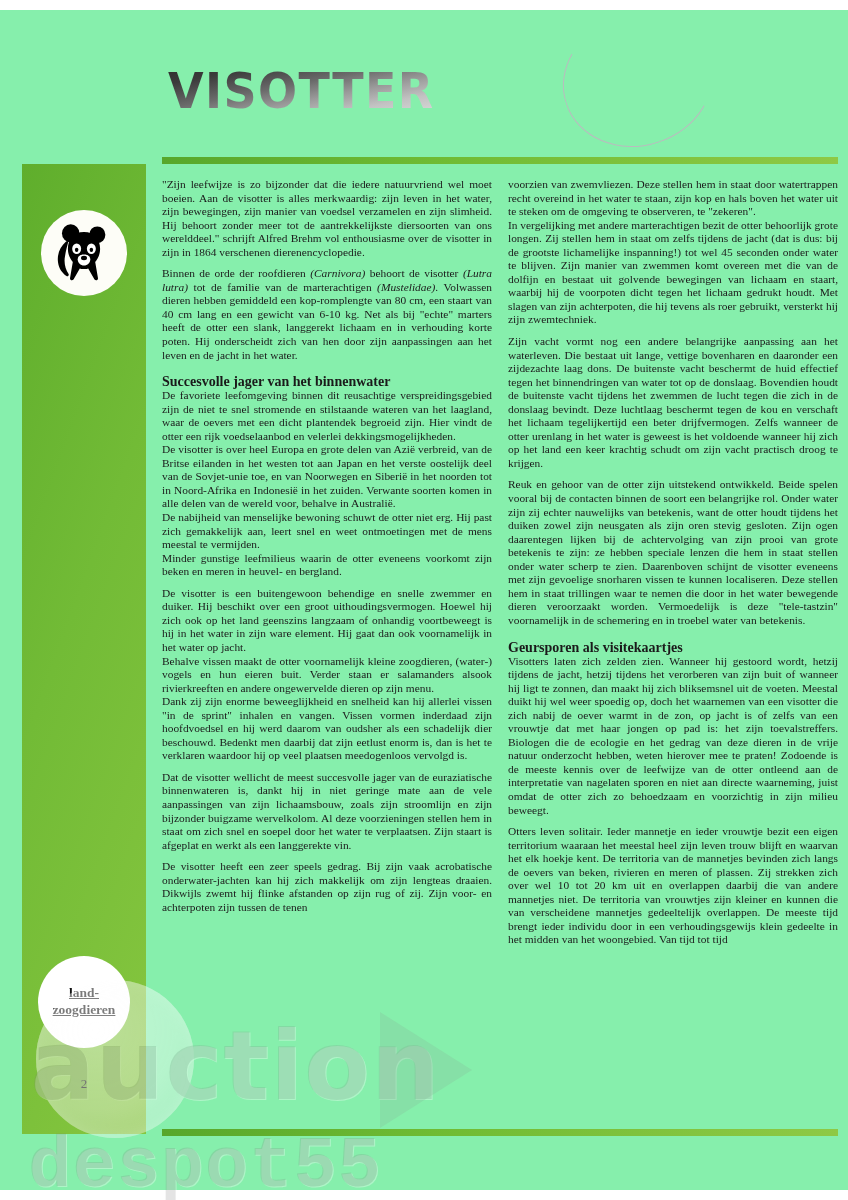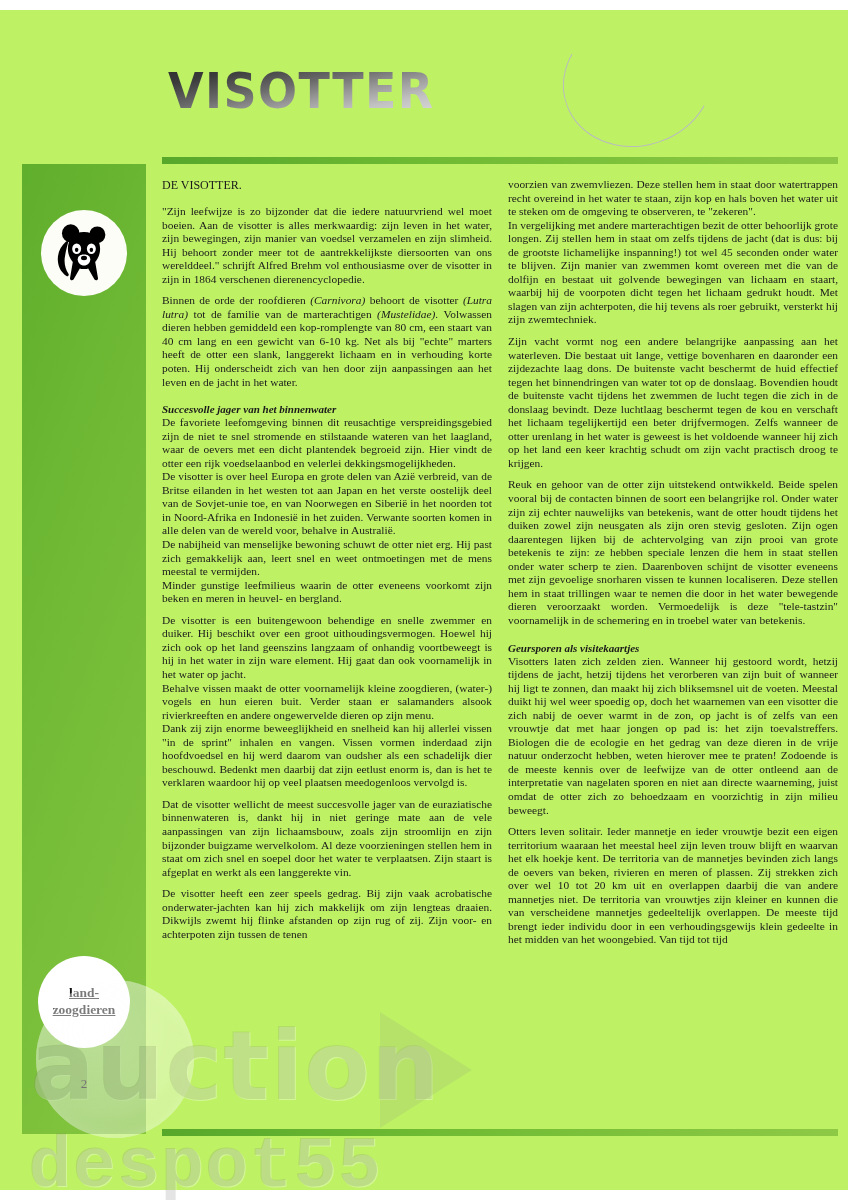--- a/index.html
+++ b/index.html
@@ -13,21 +13,21 @@
     position: relative;
     overflow: hidden;
     font-family: "Liberation Serif", "DejaVu Serif", serif;
     color: #1a1a1a;
   }
 
   
   #page {
     position: absolute;
     inset: 0;
-    background: #bef264;
+    background: #86efac;
   }
   .scan-edge {
     position: absolute;
     background: #ffffff;
   }
   .scan-edge.top    { left:0; right:0; top:0;    height: 10px; }
   .scan-edge.bottom { left:0; right:0; bottom:0; height: 10px; }
 
   
   #arc {
@@ -152,24 +152,23 @@
     hyphens: manual;
   }
   .column p {
     margin: 0;
     text-align: justify;
     text-justify: inter-word;
   }
   .column p.gap-before { margin-top: 8px; }
   .column h2 {
     margin: 13px 0 0 0;
-    font-size: 11px;
+    font-size: 14px;
     line-height: 14px;
     font-weight: bold;
-    font-style: italic;
   }
   .column h3 {
     margin: 0 0 13px 0;
     font-size: 12px;
     font-weight: normal;
     line-height: 14px;
   }
   .column em { font-style: italic; }
 
   
@@ -272,21 +271,20 @@
       <span id="category-label">land-
 zoogdieren</span>
     </div>
 
     <div id="page-number">2</div>
   </div>
 
   <div id="columns">
 
     <div class="column">
-      <h3>DE VISOTTER.</h3>
 
       <p>"Zijn leefwijze is zo bijzonder dat die iedere natuurvriend wel moet boeien. Aan de visotter is alles merkwaardig: zijn leven in het water, zijn bewegingen, zijn manier van voedsel verzamelen en zijn slimheid. Hij behoort zonder meer tot de aantrekkelijkste diersoorten van ons werelddeel." schrijft Alfred Brehm vol enthousiasme over de visotter in zijn in 1864 verschenen dierenencyclopedie.</p>
 
       <p class="gap-before"><span>Binnen de orde der roofdieren </span><em>(Carnivora)</em><span> behoort de visotter </span><em>(Lutra lutra)</em><span> tot de familie van de marterachtigen </span><em>(Mustelidae)</em><span>. Volwassen dieren hebben gemiddeld een kop-romplengte van 80 cm, een staart van 40 cm lang en een gewicht van 6-10 kg. Net als bij "echte" marters heeft de otter een slank, langgerekt lichaam en in verhouding korte poten. Hij onderscheidt zich van hen door zijn aanpassingen aan het leven en de jacht in het water.</span></p>
 
       <h2>Succesvolle jager van het binnenwater</h2>
       <p>De favoriete leefomgeving binnen dit reusachtige verspreidingsgebied zijn de niet te snel stromende en stilstaande wateren van het laagland, waar de oevers met een dicht plantendek begroeid zijn. Hier vindt de otter een rijk voedselaanbod en velerlei dekkingsmogelijkheden.</p>
       <p>De visotter is over heel Europa en grote delen van Azië verbreid, van de Britse eilanden in het westen tot aan Japan en het verste oostelijk deel van de Sovjet-unie toe, en van Noorwegen en Siberië in het noorden tot in Noord-Afrika en Indonesië in het zuiden. Verwante soorten komen in alle delen van de wereld voor, behalve in Australië.</p>
       <p>De nabijheid van menselijke bewoning schuwt de otter niet erg. Hij past zich gemakkelijk aan, leert snel en weet ontmoetingen met de mens meestal te vermijden.</p>
       <p>Minder gunstige leefmilieus waarin de otter eveneens voorkomt zijn beken en meren in heuvel- en bergland.</p>

